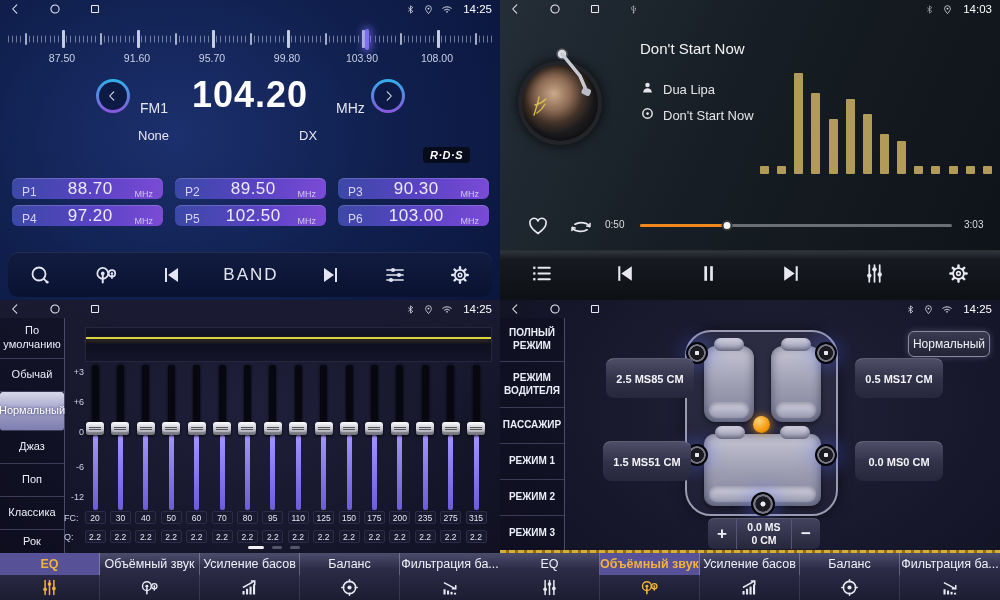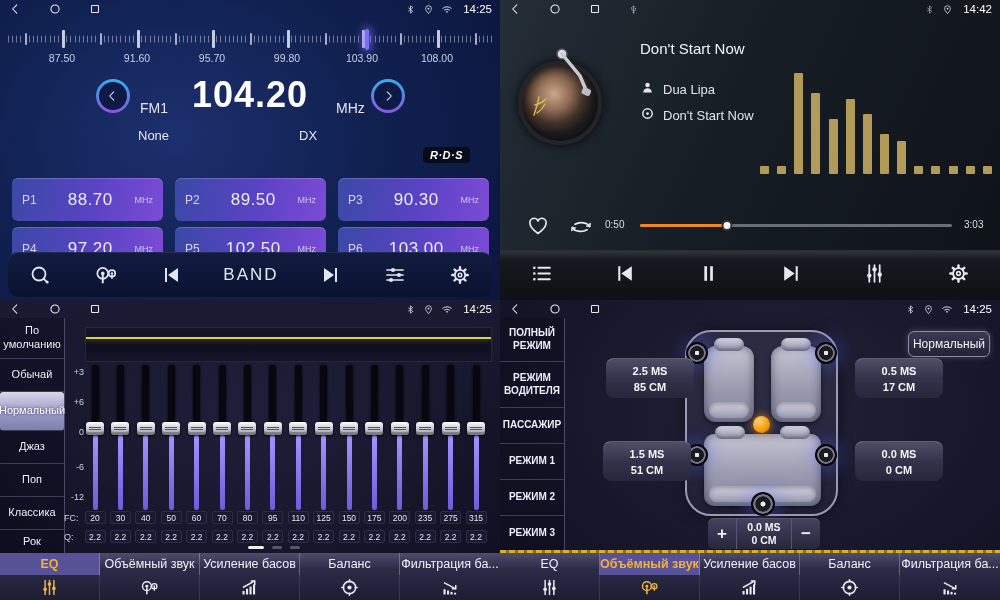--- a/index.html
+++ b/index.html
@@ -26,22 +26,22 @@
   .needle{position:absolute;width:4px;height:21px;top:0.5px;border-radius:2px;background:#7e6ef5;box-shadow:0 0 8px 2px rgba(126,110,245,.8);}
   .scale-labels span{position:absolute;top:52px;transform:translateX(-50%);font-size:10.5px;color:#c9cfe6;}
   .tuner-circle{position:absolute;width:34px;height:34px;border-radius:50%;
     background:linear-gradient(180deg,#2fb0ea,#8a55dd);display:flex;align-items:center;justify-content:center;cursor:pointer;}
   .tuner-circle .inner{width:28px;height:28px;border-radius:50%;background:#0e1a46;display:flex;align-items:center;justify-content:center;}
   .freq-big{position:absolute;left:185px;top:74px;width:130px;text-align:center;font-size:36px;font-weight:bold;color:#fff;letter-spacing:1px;}
   .lbl{position:absolute;color:#e6e6f2;}
   .rds-badge{position:absolute;left:423px;top:147px;background:#070c1d;border-radius:4px;padding:2px 7px;
     font-size:11px;font-weight:bold;font-style:italic;color:#fff;letter-spacing:0.5px;}
   .presets{position:absolute;left:12px;top:178px;width:477px;display:grid;grid-template-columns:151px 151px 151px;grid-column-gap:12px;grid-row-gap:6px;}
-  .preset{height:43px;border-radius:6px;background:linear-gradient(100deg,#3b49a6 0%,#5a43c4 55%,#7c4bd6 100%);
-    display:flex;align-items:center;padding:0 10px;cursor:pointer;box-shadow:inset 0 1px 0 rgba(255,255,255,.18);}
+  .preset{height:21px;border-radius:6px;background:linear-gradient(100deg,#3b49a6 0%,#5a43c4 55%,#7c4bd6 100%);
+    display:flex;align-items:flex-end;padding:0 10px;cursor:pointer;box-shadow:inset 0 1px 0 rgba(255,255,255,.18);}
   .preset .p{font-size:12px;color:#d7d2f5;width:24px;}
   .preset .f{flex:1;text-align:center;font-size:17px;color:#eceaff;letter-spacing:0.5px;}
   .preset .u{font-size:9px;color:#cfc8f0;}
   .ctrlbar{position:absolute;left:8px;top:252px;width:484px;height:45px;border-radius:10px;
     background:linear-gradient(180deg,#111c40,#0a1230);display:flex;align-items:center;justify-content:space-around;box-shadow:inset 0 1px 0 rgba(255,255,255,.08);}
   .ctrlbar .cbtn{display:flex;align-items:center;justify-content:center;cursor:pointer;color:#e3e6f2;}
   .band-text{font-size:17px;letter-spacing:2px;color:#e9ebf5;}
 
   
   .disc{position:absolute;left:18px;top:61px;width:84px;height:84px;border-radius:50%;
@@ -113,21 +113,21 @@
     background:linear-gradient(180deg,#d2d2e0,#9494aa);box-shadow:inset 0 -2px 4px rgba(20,20,40,.4);}
   .cushion{position:absolute;left:5px;right:5px;bottom:4px;height:16px;border-radius:8px;
     background:linear-gradient(180deg,#d6d6e4,#9a9ab0);box-shadow:inset 0 2px 4px rgba(20,20,40,.35);}
   .spk{position:absolute;width:22px;height:22px;border-radius:50%;border:2px solid #05050a;
     background:radial-gradient(circle,#e8e8f0 0 16%,#1a1a20 20% 52%,#777788 56% 68%,#0c0c12 72%);
     box-shadow:0 0 16px 5px rgba(90,110,255,.30);}
   .listen-dot{position:absolute;width:17px;height:17px;border-radius:50%;
     background:radial-gradient(circle at 35% 30%,#ffd27a,#f59a0c 60%,#b86c00);box-shadow:0 0 8px rgba(245,154,12,.8);}
   .plate{position:absolute;width:88px;height:40px;border-radius:8px;
     background:linear-gradient(180deg,#4e4e68 0%,#32324a 50%,#26263c 100%);border-top:1px solid rgba(255,255,255,.25);
-    display:flex;flex-direction:column;align-items:center;justify-content:center;font-size:11px;font-weight:bold;color:#f4f4f8;line-height:16px;cursor:pointer;}
+    display:flex;flex-direction:row;align-items:center;justify-content:center;font-size:11px;font-weight:bold;color:#f4f4f8;line-height:16px;cursor:pointer;}
   .adjuster{position:absolute;left:208px;top:218px;width:112px;height:31px;border-radius:6px;
     background:linear-gradient(180deg,#42425e,#26263c);border-top:1px solid rgba(255,255,255,.22);display:flex;align-items:stretch;}
   .adjuster .ab{width:28px;display:flex;align-items:center;justify-content:center;font-size:17px;font-weight:bold;color:#f0f0f6;cursor:pointer;}
   .adjuster .av{flex:1;border-left:1px solid #55557a;border-right:1px solid #55557a;display:flex;flex-direction:column;
     align-items:center;justify-content:center;font-size:10.5px;font-weight:bold;line-height:13px;color:#f4f4f8;}
 </style>
 </head>
 <body>
 
 <svg width="0" height="0" style="position:absolute">
@@ -557,21 +557,21 @@
         <span style="opacity:.7">
             <svg width="11" height="11">
               <use href="#i-bt"></use>
             </svg>
           </span>
         <span>
             <svg width="11" height="11">
               <use href="#i-loc"></use>
             </svg>
           </span>
-        <span class="clock">14:42</span>
+        <span class="clock">14:03</span>
       </div>
     </div>
 
     <div class="disc">
       <svg class="sig" viewBox="0 0 26 30">
         <path d="M4 24c2-6 4-12 5-18m-4 8c4-1 8-3 11-6m-9 14c3-2 6-5 8-9" fill="none" stroke="#d8c04a" stroke-width="1.4" stroke-linecap="round"></path>
       </svg>
     </div>
     <svg class="tonearm" viewBox="0 0 70 70">
       <circle cx="22" cy="12" r="5" fill="#dcdce4" stroke="#55555f" stroke-width="1.5"></circle>

